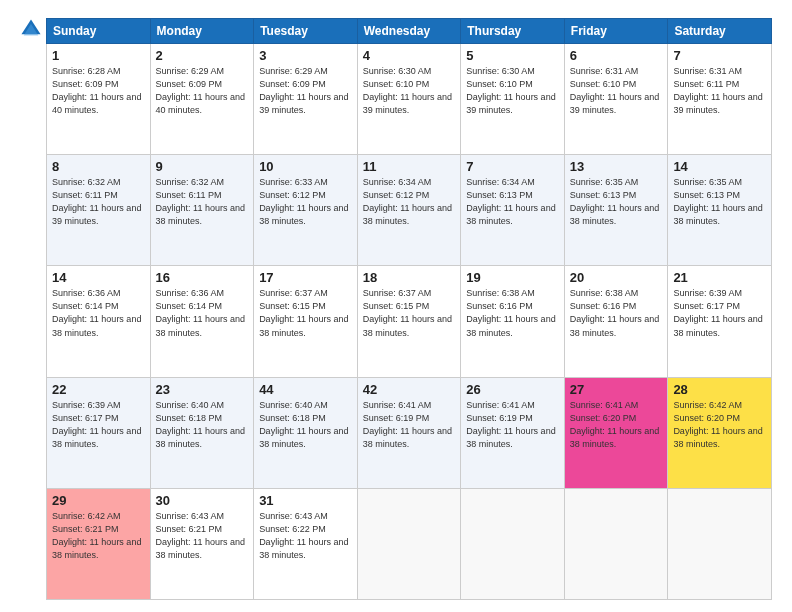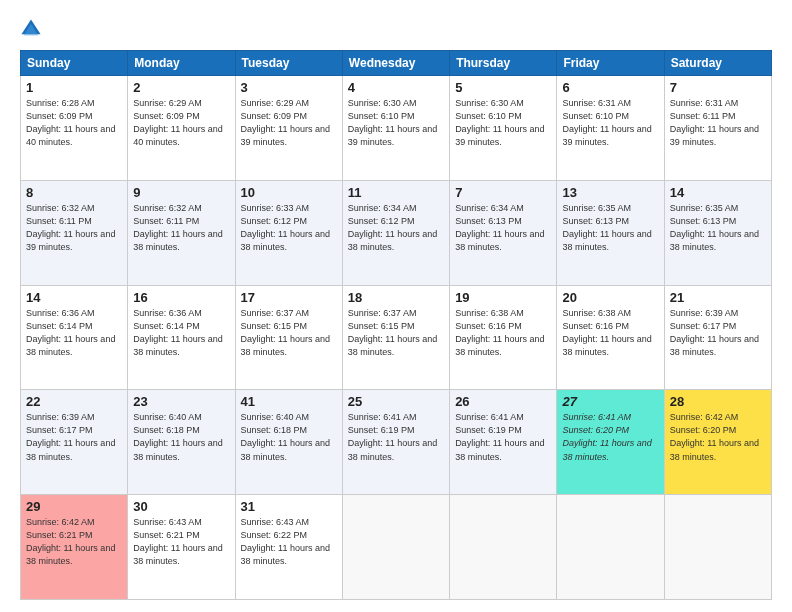--- a/index.html
+++ b/index.html
@@ -8,21 +8,21 @@
       background: #fff;
       width: 792px;
       height: 612px;
       overflow: hidden;
     }
     .page {
       width: 792px;
       height: 612px;
       padding: 18px 20px 12px 20px;
       display: flex;
-      flex-direction: column;
+      flex-direction: row;
     }
     .header {
       display: flex;
       justify-content: space-between;
       align-items: flex-start;
       margin-bottom: 8px;
     }
     .logo {
       display: flex;
       align-items: center;
@@ -228,32 +228,32 @@
         <tr>
           <td style="background: rgb(240, 244, 250);">
             <span class="day-num">22</span>
             <div class="day-info">Sunrise: 6:39 AM<br>Sunset: 6:17 PM<br>Daylight: 11 hours and 38 minutes.</div>
           </td>
           <td style="background: rgb(240, 244, 250);">
             <span class="day-num">23</span>
             <div class="day-info">Sunrise: 6:40 AM<br>Sunset: 6:18 PM<br>Daylight: 11 hours and 38 minutes.</div>
           </td>
           <td style="background: rgb(240, 244, 250);">
-            <span class="day-num">41</span>
+            <span class="day-num">44</span>
             <div class="day-info">Sunrise: 6:40 AM<br>Sunset: 6:18 PM<br>Daylight: 11 hours and 38 minutes.</div>
           </td>
           <td style="background: rgb(240, 244, 250);">
-            <span class="day-num">25</span>
+            <span class="day-num">42</span>
             <div class="day-info">Sunrise: 6:41 AM<br>Sunset: 6:19 PM<br>Daylight: 11 hours and 38 minutes.</div>
           </td>
           <td style="background: rgb(240, 244, 250);">
             <span class="day-num">26</span>
             <div class="day-info">Sunrise: 6:41 AM<br>Sunset: 6:19 PM<br>Daylight: 11 hours and 38 minutes.</div>
           </td>
-          <td style="background: #5eead4; font-style: italic;">
+          <td style="background: #ec4899;">
             <span class="day-num">27</span>
             <div class="day-info">Sunrise: 6:41 AM<br>Sunset: 6:20 PM<br>Daylight: 11 hours and 38 minutes.</div>
           </td>
           <td style="background: #fde047;">
             <span class="day-num">28</span>
             <div class="day-info">Sunrise: 6:42 AM<br>Sunset: 6:20 PM<br>Daylight: 11 hours and 38 minutes.</div>
           </td>
         </tr>
         <tr>
           <td style="background: #fca5a5;">

